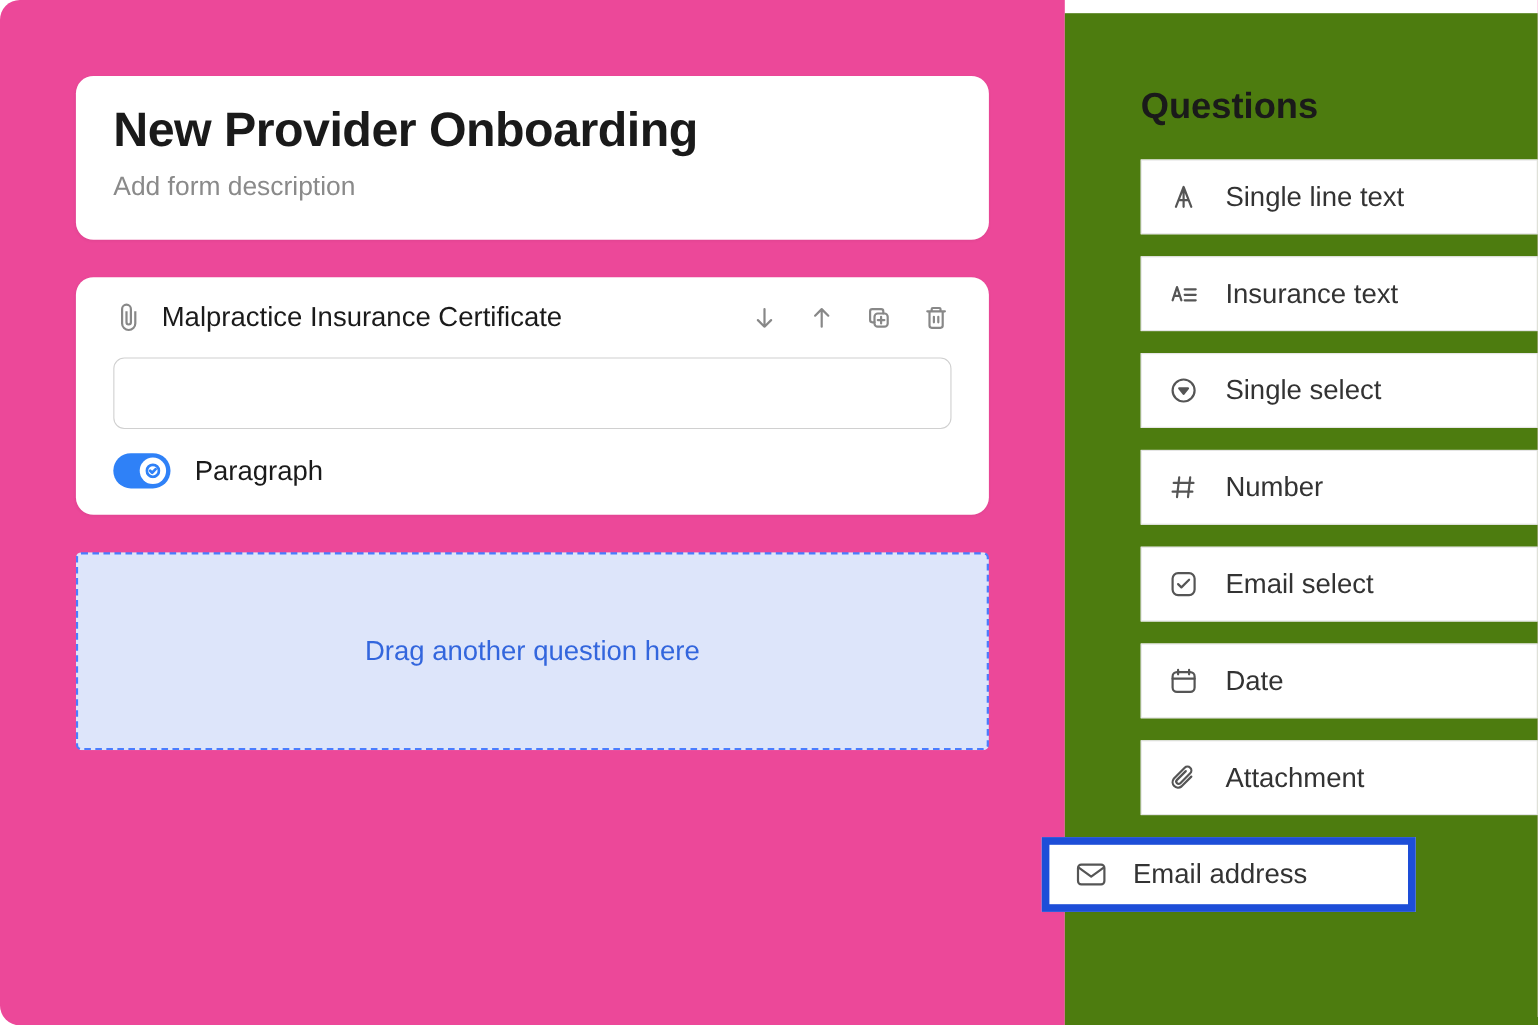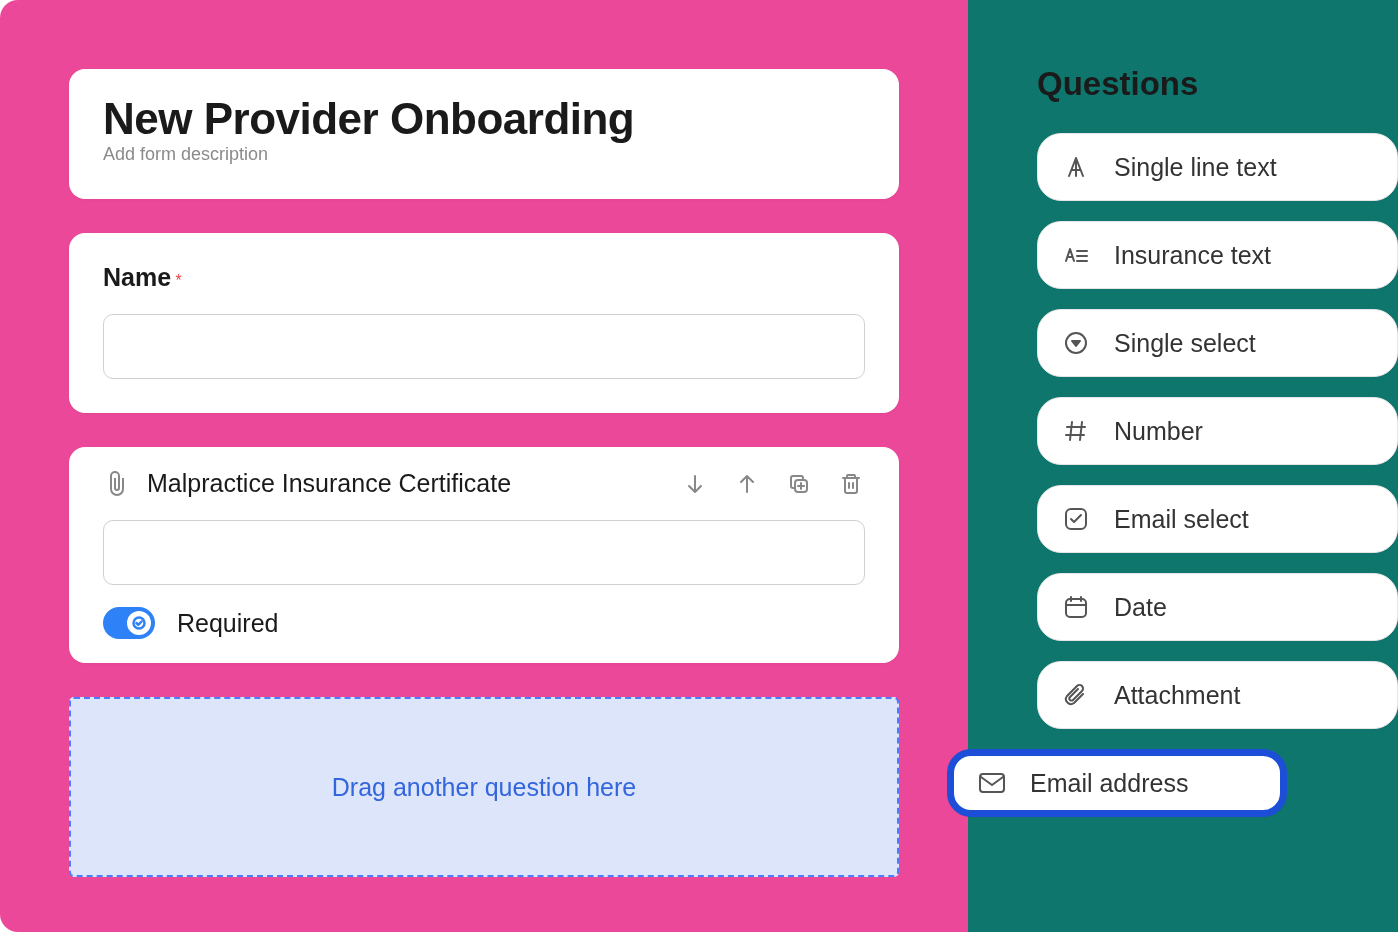--- a/index.html
+++ b/index.html
@@ -1,62 +1,55 @@
 <!DOCTYPE html>
 <html><head>
   <meta charset="utf-8">
   <style>
     * { margin: 0; padding: 0; box-sizing: border-box; }
     body { font-family: -apple-system, BlinkMacSystemFont, "Segoe UI", Helvetica, Arial, sans-serif; background: #fff; }
     .container { display: flex; width: 1398px; height: 932px; }
     .main-panel { background: #ec4899; width: 968px; padding: 69px 69px 0 69px; border-radius: 18px 0 0 18px; }
-    .side-panel { background: #0f766e; flex: 1; padding: 65px 0 0 69px; }
+    .side-panel { background: #4d7c0f; flex: 1; padding: 65px 0 0 69px; margin-top: 12px; }
     .card { background: #fff; border-radius: 16px; padding: 25px 34px 34px 34px; margin-bottom: 34px; box-shadow: 0 1px 3px rgba(0,0,0,0.05); }
     .form-title { font-size: 44px; font-weight: 650; color: #1a1a1a; letter-spacing: -0.5px; }
-    .form-description { font-size: 18px; color: #8a8a8a; }
+    .form-description { font-size: 24px; color: #8a8a8a; margin-top: 12px; }
     .field-label { font-size: 25px; font-weight: 600; color: #1a1a1a; }
     .required-asterisk { color: #e94545; }
     .field-input { width: 100%; height: 65px; border: 1.5px solid #d0d0d0; border-radius: 10px; margin-top: 22px; background: #fff; font-size: 20px; padding: 0 14px; }
     .field-header { display: flex; align-items: center; gap: 20px; }
     .field-header .title-wrap { display: flex; align-items: center; gap: 16px; flex: 1; }
     .field-header .field-title { font-size: 25px; font-weight: 500; color: #1a1a1a; }
     .icon-btn { width: 28px; height: 28px; display: flex; align-items: center; justify-content: center; color: #888; cursor: pointer; }
     .icon-group { display: flex; gap: 24px; }
     .toggle-row { display: flex; align-items: center; gap: 22px; margin-top: 22px; }
     .toggle { width: 52px; height: 32px; background: #2f81f7; border-radius: 16px; position: relative; cursor: pointer; }
     .toggle-knob { width: 24px; height: 24px; background: #fff; border-radius: 12px; position: absolute; top: 4px; right: 4px; display: flex; align-items: center; justify-content: center; }
     .toggle-label { font-size: 25px; color: #1a1a1a; }
     .drop-zone { border: 2.5px dashed #4a7dff; background: #dde5fa; border-radius: 5px; height: 180px; display: flex; align-items: center; justify-content: center; }
     .drop-zone-text { font-size: 25px; color: #3366dd; }
     .side-title { font-size: 33px; font-weight: 650; color: #1a1a1a; margin-bottom: 30px; }
     .qtype-list { display: flex; flex-direction: column; gap: 20px; }
-    .qtype-item { display: flex; align-items: center; gap: 24px; background: #fff; border: 1.5px solid #e5e5e5; border-radius: 24px; padding: 4px 24px; height: 68px; cursor: pointer; box-shadow: 0 1px 2px rgba(0,0,0,0.03); }
+    .qtype-item { display: flex; align-items: center; gap: 24px; background: #fff; border: 1.5px solid #e5e5e5; border-radius: 0; padding: 4px 24px; height: 68px; cursor: pointer; box-shadow: 0 1px 2px rgba(0,0,0,0.03); }
     .qtype-item.highlighted { border: 7px solid #1d4ed8; transform: translateX(-90px); width: 340px; }
     .qtype-icon { width: 28px; height: 28px; display: flex; align-items: center; justify-content: center; color: #555; }
     .qtype-label { font-size: 25px; color: #333; }
     svg { display: block; }
   </style>
 </head>
 <body>
 
 <div class="container">
   <div class="main-panel">
 
     <div class="card">
       <div class="form-title">New Provider Onboarding</div>
       <div class="form-description">Add form description</div>
     </div>
 
-    <div class="card" style="padding-top:30px;">
-      <div>
-        <span class="field-label">Name</span>
-        <span class="required-asterisk"> *</span>
-      </div>
-      <input type="text" class="field-input" style="">
-    </div>
 
     <div class="card" style="padding:22px 34px 24px 34px;margin-top:20px;">
       <div class="field-header">
         <div class="title-wrap">
           <span class="icon-btn">
             <svg width="24" height="28" viewBox="0 0 24 28" fill="none" stroke="#888" stroke-width="2">
               <path d="M18 8v11a6 6 0 0 1-12 0V6a4 4 0 0 1 8 0v12a2 2 0 0 1-4 0V8"></path>
             </svg>
           </span>
           <span class="field-title">Malpractice Insurance Certificate</span>
@@ -89,21 +82,21 @@
       <input type="text" class="field-input" style="">
       <div class="toggle-row">
         <div class="toggle">
           <div class="toggle-knob">
             <svg width="14" height="14" viewBox="0 0 14 14" fill="none" stroke="#2f81f7" stroke-width="2.5" stroke-linecap="round" stroke-linejoin="round">
                 <circle cx="7" cy="7" r="5.5"></circle>
                 <path d="M4.5 7l1.8 1.8L9.5 5.5"></path>
               </svg>
           </div>
         </div>
-        <span class="toggle-label">Required</span>
+        <span class="toggle-label">Paragraph</span>
       </div>
     </div>
 
     <div class="drop-zone">
       <span class="drop-zone-text">Drag another question here</span>
     </div>
 
   </div>
 
   <div class="side-panel">

